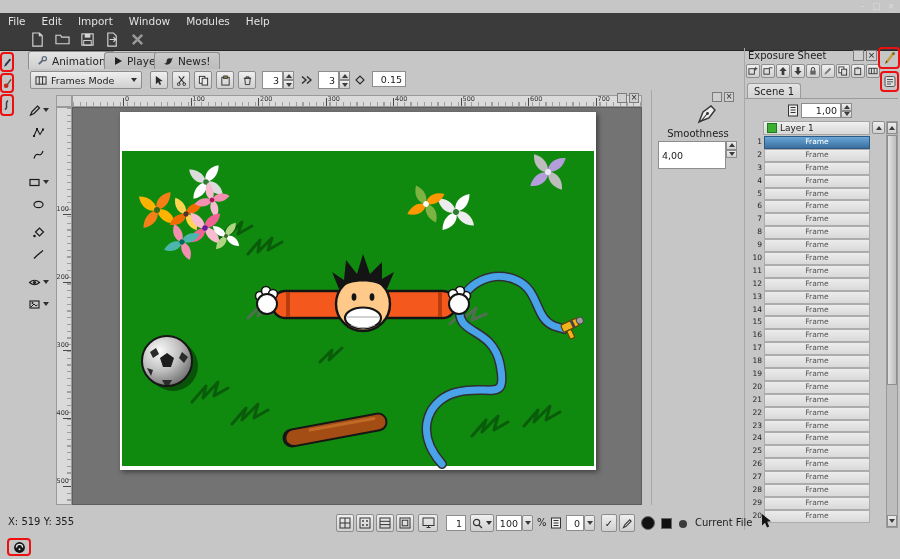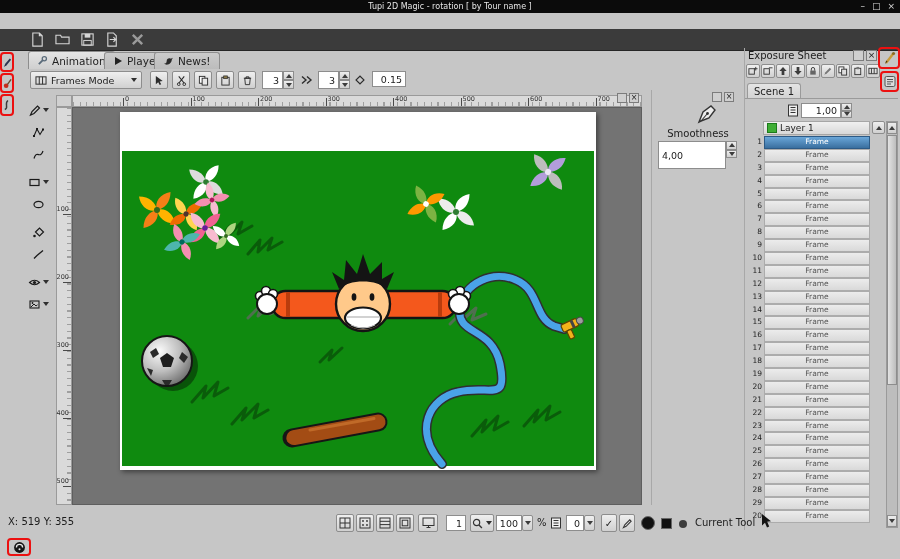--- a/index.html
+++ b/index.html
@@ -69,29 +69,34 @@
   .hl{border:2px solid #ec1010;border-radius:4px;display:flex;align-items:center;justify-content:center;background:transparent;}
   .lbl{font-size:10px;color:#1c1c1c;}
   .sep{width:1px;background:#a8a8a8;}
   svg{display:block;}
 </style>
 </head>
 <body>
 
 <div class="screen">
 
-  <div class="a titlebar">
-    <span>Tupi 2D Magic - rotation [ by Tour name ]</span>
-  </div>
   <div class="a winbtns">
     <span>–</span>
     <span>□</span>
     <span>×</span>
   </div>
 
+  <div class="a menubar">
+      <div class="menu-item">File</div>
+      <div class="menu-item">Edit</div>
+      <div class="menu-item">Import</div>
+      <div class="menu-item">Window</div>
+      <div class="menu-item">Modules</div>
+      <div class="menu-item">Help</div>
+    </div>
 
   <div class="a toolbar">
     <div class="tbtn">
       <svg width="15" height="15" viewBox="0 0 16 16">
         <path d="M3,1 h7 l3,3 v11 h-10 z M10,1 v3 h3" fill="none" stroke="#d6d6d6" stroke-width="1.2"></path>
         </svg>
     </div>
     <div class="tbtn">
       <svg width="15" height="15" viewBox="0 0 16 16">
         <path d="M1,12.5 V3.5 h5 l1,2 h8 v7 z" fill="none" stroke="#d6d6d6" stroke-width="1.2"></path>
@@ -822,21 +827,21 @@
     </div>
   <div class="a btn" style="left:601px;top:514px;width:16px;height:18px;font-size:10px">✓</div>
   <div class="a btn" style="left:619px;top:514px;width:16px;height:18px">
     <svg width="11" height="11" viewBox="0 0 12 12">
       <path d="M1.5,10.5 L3,7.5 L8.5,2 L10,3.5 L4.5,9 Z" fill="none" stroke="#333" stroke-width="1.1"></path>
       </svg>
   </div>
   <div class="a" style="left:641px;top:516px;width:14px;height:14px;border-radius:50%;background:#111;border:1px solid #666"></div>
   <div class="a" style="left:661px;top:518px;width:11px;height:11px;background:#111;border:1px solid #666"></div>
   <div class="a" style="left:679px;top:520px;width:8px;height:8px;border-radius:50%;background:#3c3c3c"></div>
-  <div class="a lbl" style="left:695px;top:517px">Current Tool</div>
+  <div class="a lbl" style="left:695px;top:517px">Current File</div>
   <div class="a" style="left:760px;top:513px">
     <svg width="13" height="16" viewBox="0 0 13 16">
       <path d="M2,1 L2,12.5 L5,9.8 L7,14.5 L9.2,13.4 L7.2,8.8 L11,8.3 Z" fill="#141414"></path>
       </svg>
   </div>
 
   <div class="a hl" style="left:7px;top:538px;width:24px;height:18px">
     <div>
       <svg width="15" height="13" viewBox="0 0 15 13">
         <circle cx="7.5" cy="6.5" r="5.4" fill="#141414"></circle>

